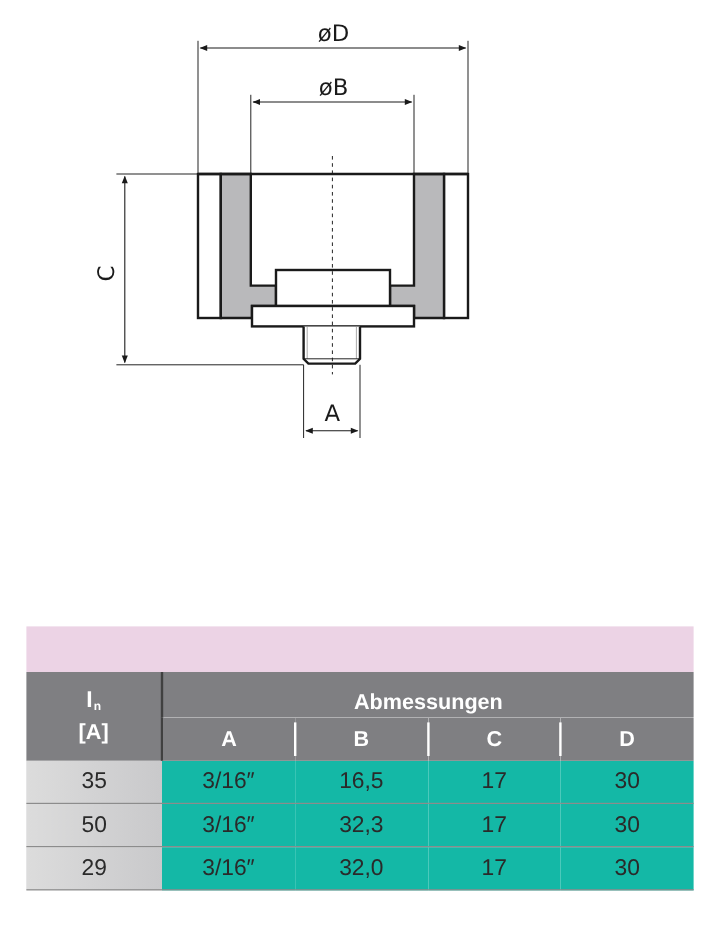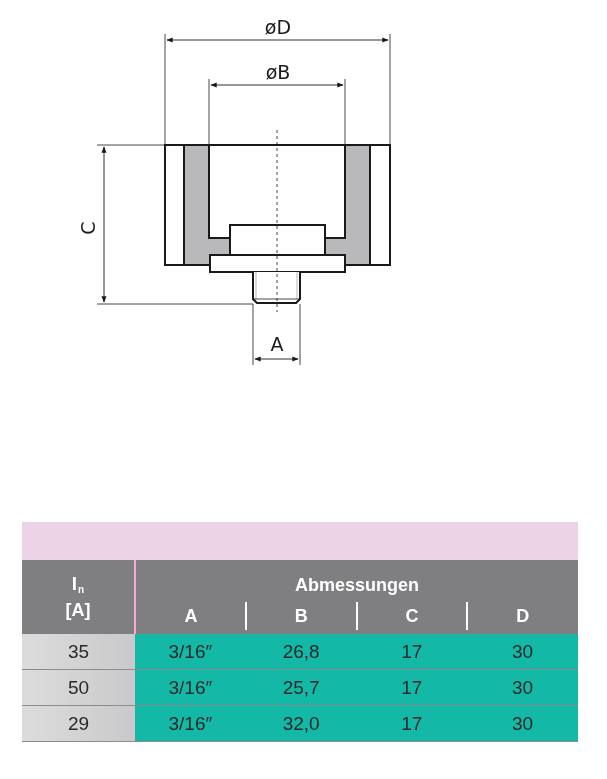--- a/index.html
+++ b/index.html
@@ -7,21 +7,21 @@
            font-family: "DejaVu Sans", sans-serif; }
     #drawing { position: absolute; left: 0; top: 0; width: 607px; height: 420px; }
     #drawing text { font-family: "DejaVu Sans", sans-serif; font-size: 19px; fill: #1a1a1a; }
 
     .table-wrap { position: absolute; left: 22px; top: 522px; width: 556px; }
     .title-band { height: 38px; background: #ecd3e5; }
     table.dims { width: 100%; border-collapse: collapse; table-layout: fixed;
                  font-family: "Liberation Sans", sans-serif; }
     table.dims th { background: #7f7f82; color: #ffffff; font-weight: bold;
                     font-size: 18px; text-align: center; padding: 0; }
-    .th-in { width: 112px; border-right: 2px solid #f9a8d4; vertical-align: middle; line-height: 1.1; }
+    .th-in { width: 112px; border-right: 2px solid #404040; vertical-align: middle; line-height: 1.1; }
     .th-in .sym { display: block; font-size: 19px; }
     .th-in .sym sub { font-size: 10px; vertical-align: -3px; margin-left: 1px; }
     .th-in .unit { display: block; margin-top: 6px; }
     .th-group { height: 36px; vertical-align: bottom; padding-bottom: 2px !important; }
     .th-col { height: 36px; position: relative; }
     .th-col.sep::before { content: ""; position: absolute; left: -1px; top: 4px; bottom: 4px;
                           width: 2px; background: #ffffff; }
     table.dims td { height: 35px; text-align: center; font-size: 19px; color: #2a2a2a;
                     border-bottom: 1.5px solid #8c8c8c; padding: 0; margin-top: 17px; }
     td.in-cell { background: linear-gradient(to right, #dcdcdc, #c9c9cb); }
@@ -103,28 +103,28 @@
         <th class="th-col">A</th>
         <th class="th-col sep">B</th>
         <th class="th-col sep">C</th>
         <th class="th-col sep">D</th>
       </tr>
     </thead>
     <tbody>
       <tr>
         <td class="in-cell">35</td>
         <td class="val-cell">3/16″</td>
-        <td class="val-cell">26,8</td>
+        <td class="val-cell">16,5</td>
         <td class="val-cell">17</td>
         <td class="val-cell">30</td>
       </tr>
       <tr>
         <td class="in-cell">50</td>
         <td class="val-cell">3/16″</td>
-        <td class="val-cell">25,7</td>
+        <td class="val-cell">32,3</td>
         <td class="val-cell">17</td>
         <td class="val-cell">30</td>
       </tr>
       <tr>
         <td class="in-cell">29</td>
         <td class="val-cell">3/16″</td>
         <td class="val-cell">32,0</td>
         <td class="val-cell">17</td>
         <td class="val-cell">30</td>
       </tr>

